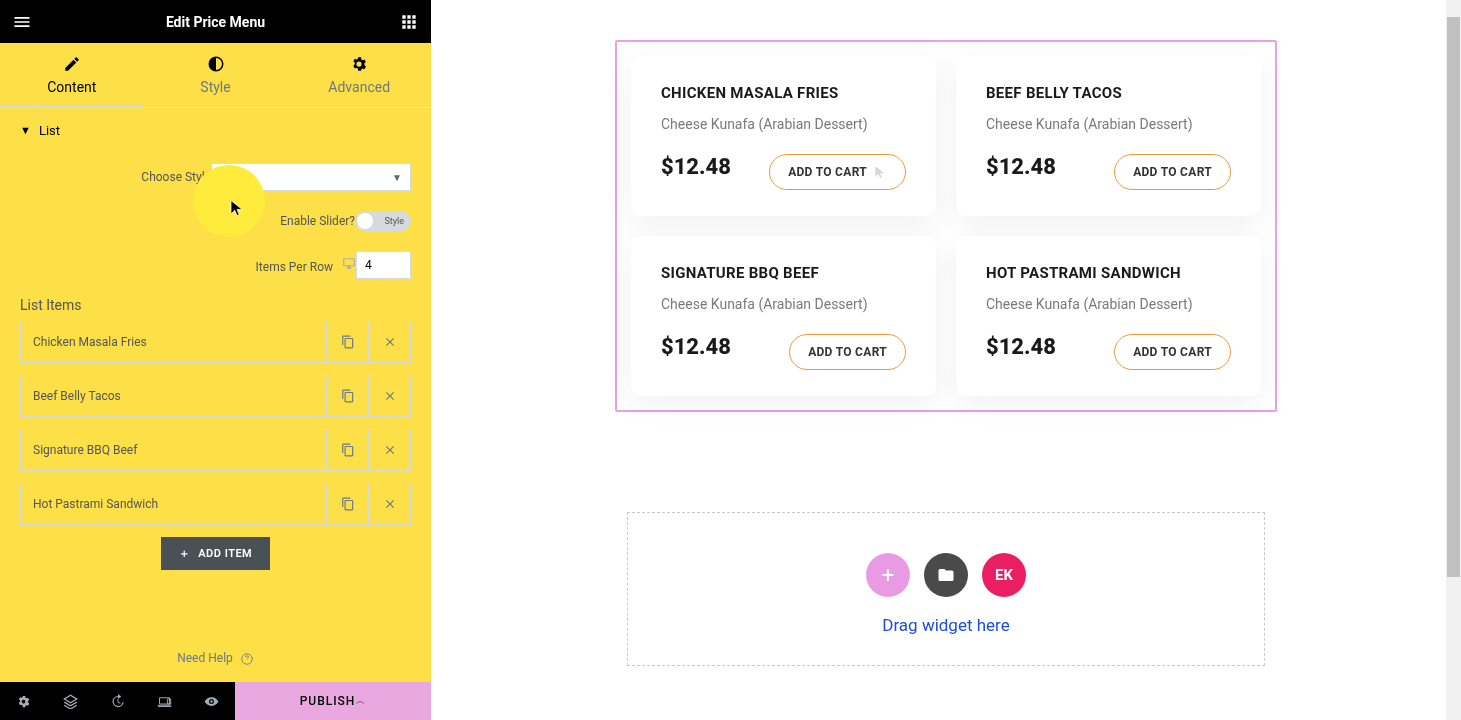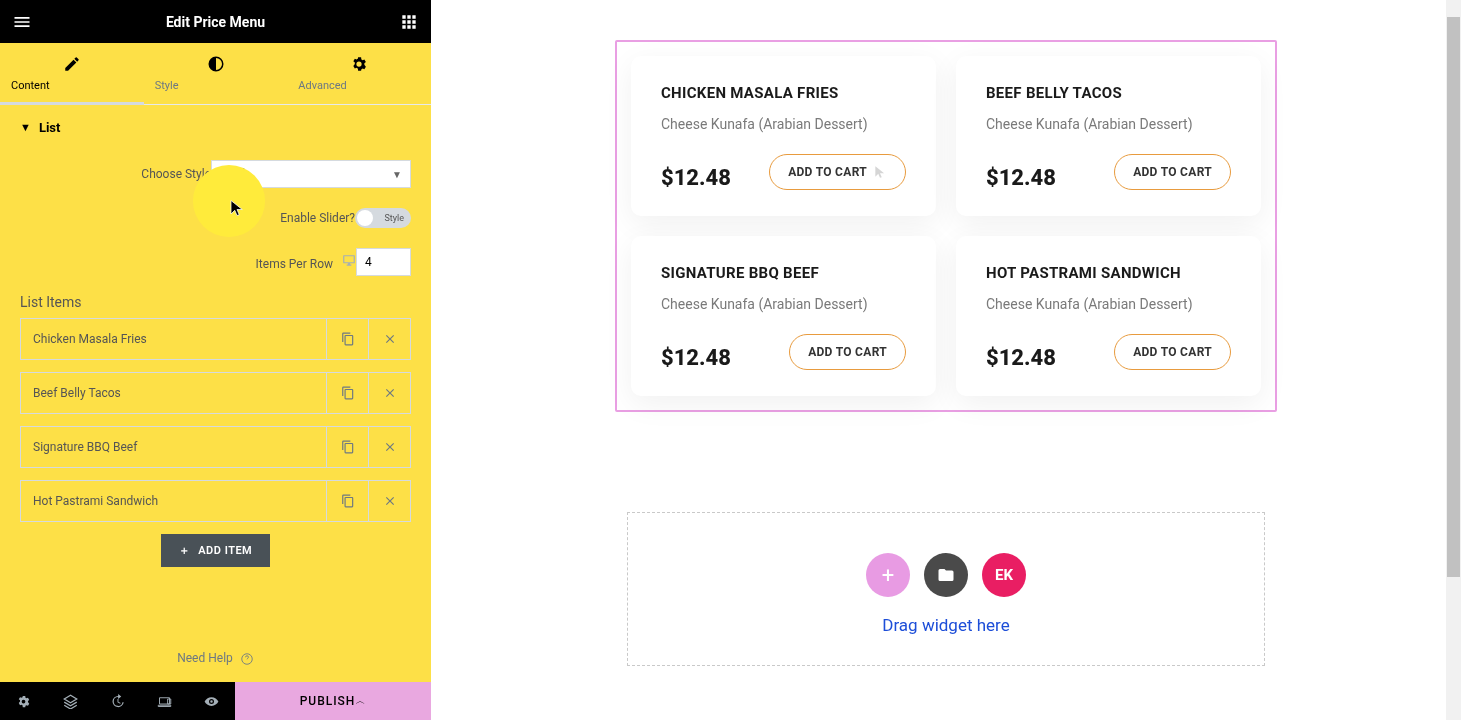--- a/index.html
+++ b/index.html
@@ -3,28 +3,28 @@
 <meta charset="utf-8">
 <style>
 *{margin:0;padding:0;box-sizing:border-box;font-family:Roboto,Arial,sans-serif}
 body{display:flex;height:720px;width:1461px;background:#fff;overflow:hidden}
 .sidebar{width:431px;background:#fde047;display:flex;flex-direction:column;height:100%}
 .sb-header{height:43px;background:#000;color:#fff;display:flex;align-items:center;justify-content:space-between;padding:0 12px}
 .sb-title{font-size:14px;font-weight:700;flex:1;text-align:center}
 .hamburger,.grid-icon{width:20px;height:20px;cursor:pointer;display:flex;align-items:center;justify-content:center}
 .hamburger svg,.grid-icon svg{fill:#fff}
 .tabs{display:flex;border-bottom:1px solid #e6e9ec}
-.tab{flex:1;padding:12px 11px;text-align:left;cursor:pointer;font-size:11px;color:#6d7882;position:relative}
+.tab{flex:1;padding:12px 11px;text-align:center;cursor:pointer;font-size:14px;color:#6d7882;position:relative}
 .tab.active{color:#000}
 .tab.active::after{content:'';position:absolute;bottom:-1px;left:0;right:0;height:3px;background:#d5dadf}
 .tab-icon{display:block;margin:0 auto 6px;width:18px;height:18px}
 .sb-body{flex:1;overflow-y:auto;padding:0 20px}
 .section-head{display:flex;align-items:center;padding:15px 0;cursor:pointer}
 .section-head span.caret{font-size:11px;margin-right:8px}
-.section-head h3{font-size:13px;font-weight:700}
+.section-head h3{font-size:13px;font-weight:400}
 .field-row{display:flex;align-items:center;justify-content:flex-end;padding:10px 0;font-size:12px;color:#555;position:relative}
 .field-label{color:#555}
 .select-box{width:200px;height:28px;border:1px solid #d5dadf;background:#fff;font-size:12px;padding:0 8px;position:relative;display:flex;align-items:center;justify-content:space-between;cursor:pointer}
 .select-caret{font-size:10px;color:#666}
 .toggle{width:56px;height:20px;background:#d5dadf;border-radius:11px;position:relative;cursor:pointer;display:flex;align-items:center;justify-content:flex-end;padding-right:7px}
 .toggle-label{font-size:9px;color:#555}
 .toggle-knob{position:absolute;left:2px;top:2px;width:16px;height:16px;background:#fff;border-radius:50%}
 .num-input{width:55px;height:28px;border:1px solid #d5dadf;padding:0 8px;font-size:12px}
 .device-icon{width:14px;height:14px;margin-left:6px;fill:#a4afb7;cursor:pointer}
 .list-items-label{font-size:14px;color:#555;padding:8px 0}
@@ -38,21 +38,21 @@
 .sb-footer{height:38px;background:#000;display:flex;align-items:stretch}
 .ft-btn{width:47px;display:flex;align-items:center;justify-content:center;cursor:pointer;color:#a4afb7}
 .ft-btn svg{width:15px;height:15px;fill:#a4afb7}
 .publish{flex:1;background:#e9a8e0;color:#000;display:flex;align-items:center;justify-content:center;font-size:12px;font-weight:500;letter-spacing:1px;cursor:pointer}
 .publish-caret{font-size:10px}
 .canvas{flex:1;background:#fff;position:relative;overflow-y:scroll;padding:40px 0 60px}
 .widget-selected{width:662px;margin:0 auto;border:2px solid #e99fe3;padding:14px;display:grid;grid-template-columns:1fr 1fr;gap:20px;border-radius:2px}
 .card{background:#fff;border-radius:10px;padding:28px 30px 26px;box-shadow:0 8px 30px rgba(0,0,0,0.06)}
 .card-title{font-size:15px;font-weight:700;color:#1a1a1a;letter-spacing:0.3px;text-transform:uppercase;margin-bottom:14px}
 .card-sub{font-size:14px;color:#7a7a7a;margin-bottom:22px}
-.card-bottom{display:flex;align-items:flex-end;justify-content:space-between}
+.card-bottom{display:flex;align-items:flex-start;justify-content:space-between}
 .price{font-size:22px;font-weight:800;color:#1a1a1a}
 .cart-btn{border:1.5px solid #e89b3e;color:#333;font-size:12px;font-weight:700;padding:10px 18px;border-radius:22px;background:#fff;cursor:pointer;letter-spacing:0.3px;display:flex;align-items:center;gap:6px}
 .cursor-ghost{width:14px;height:14px;opacity:0.35}
 .drop-zone{width:638px;margin:100px auto 0;border:1.5px dashed #c9c9c9;padding:40px 0 30px;text-align:center}
 .dz-icons{display:flex;gap:14px;justify-content:center;margin-bottom:18px}
 .dz-icon{width:44px;height:44px;border-radius:50%;display:flex;align-items:center;justify-content:center;cursor:pointer}
 .dz-plus{background:#e89be3;color:#fff;font-size:22px}
 .dz-folder{background:#4a4a4a}
 .dz-folder svg{fill:#fff;width:18px;height:18px}
 .dz-ek{background:#e91e63;color:#fff;font-size:15px;font-weight:700}

